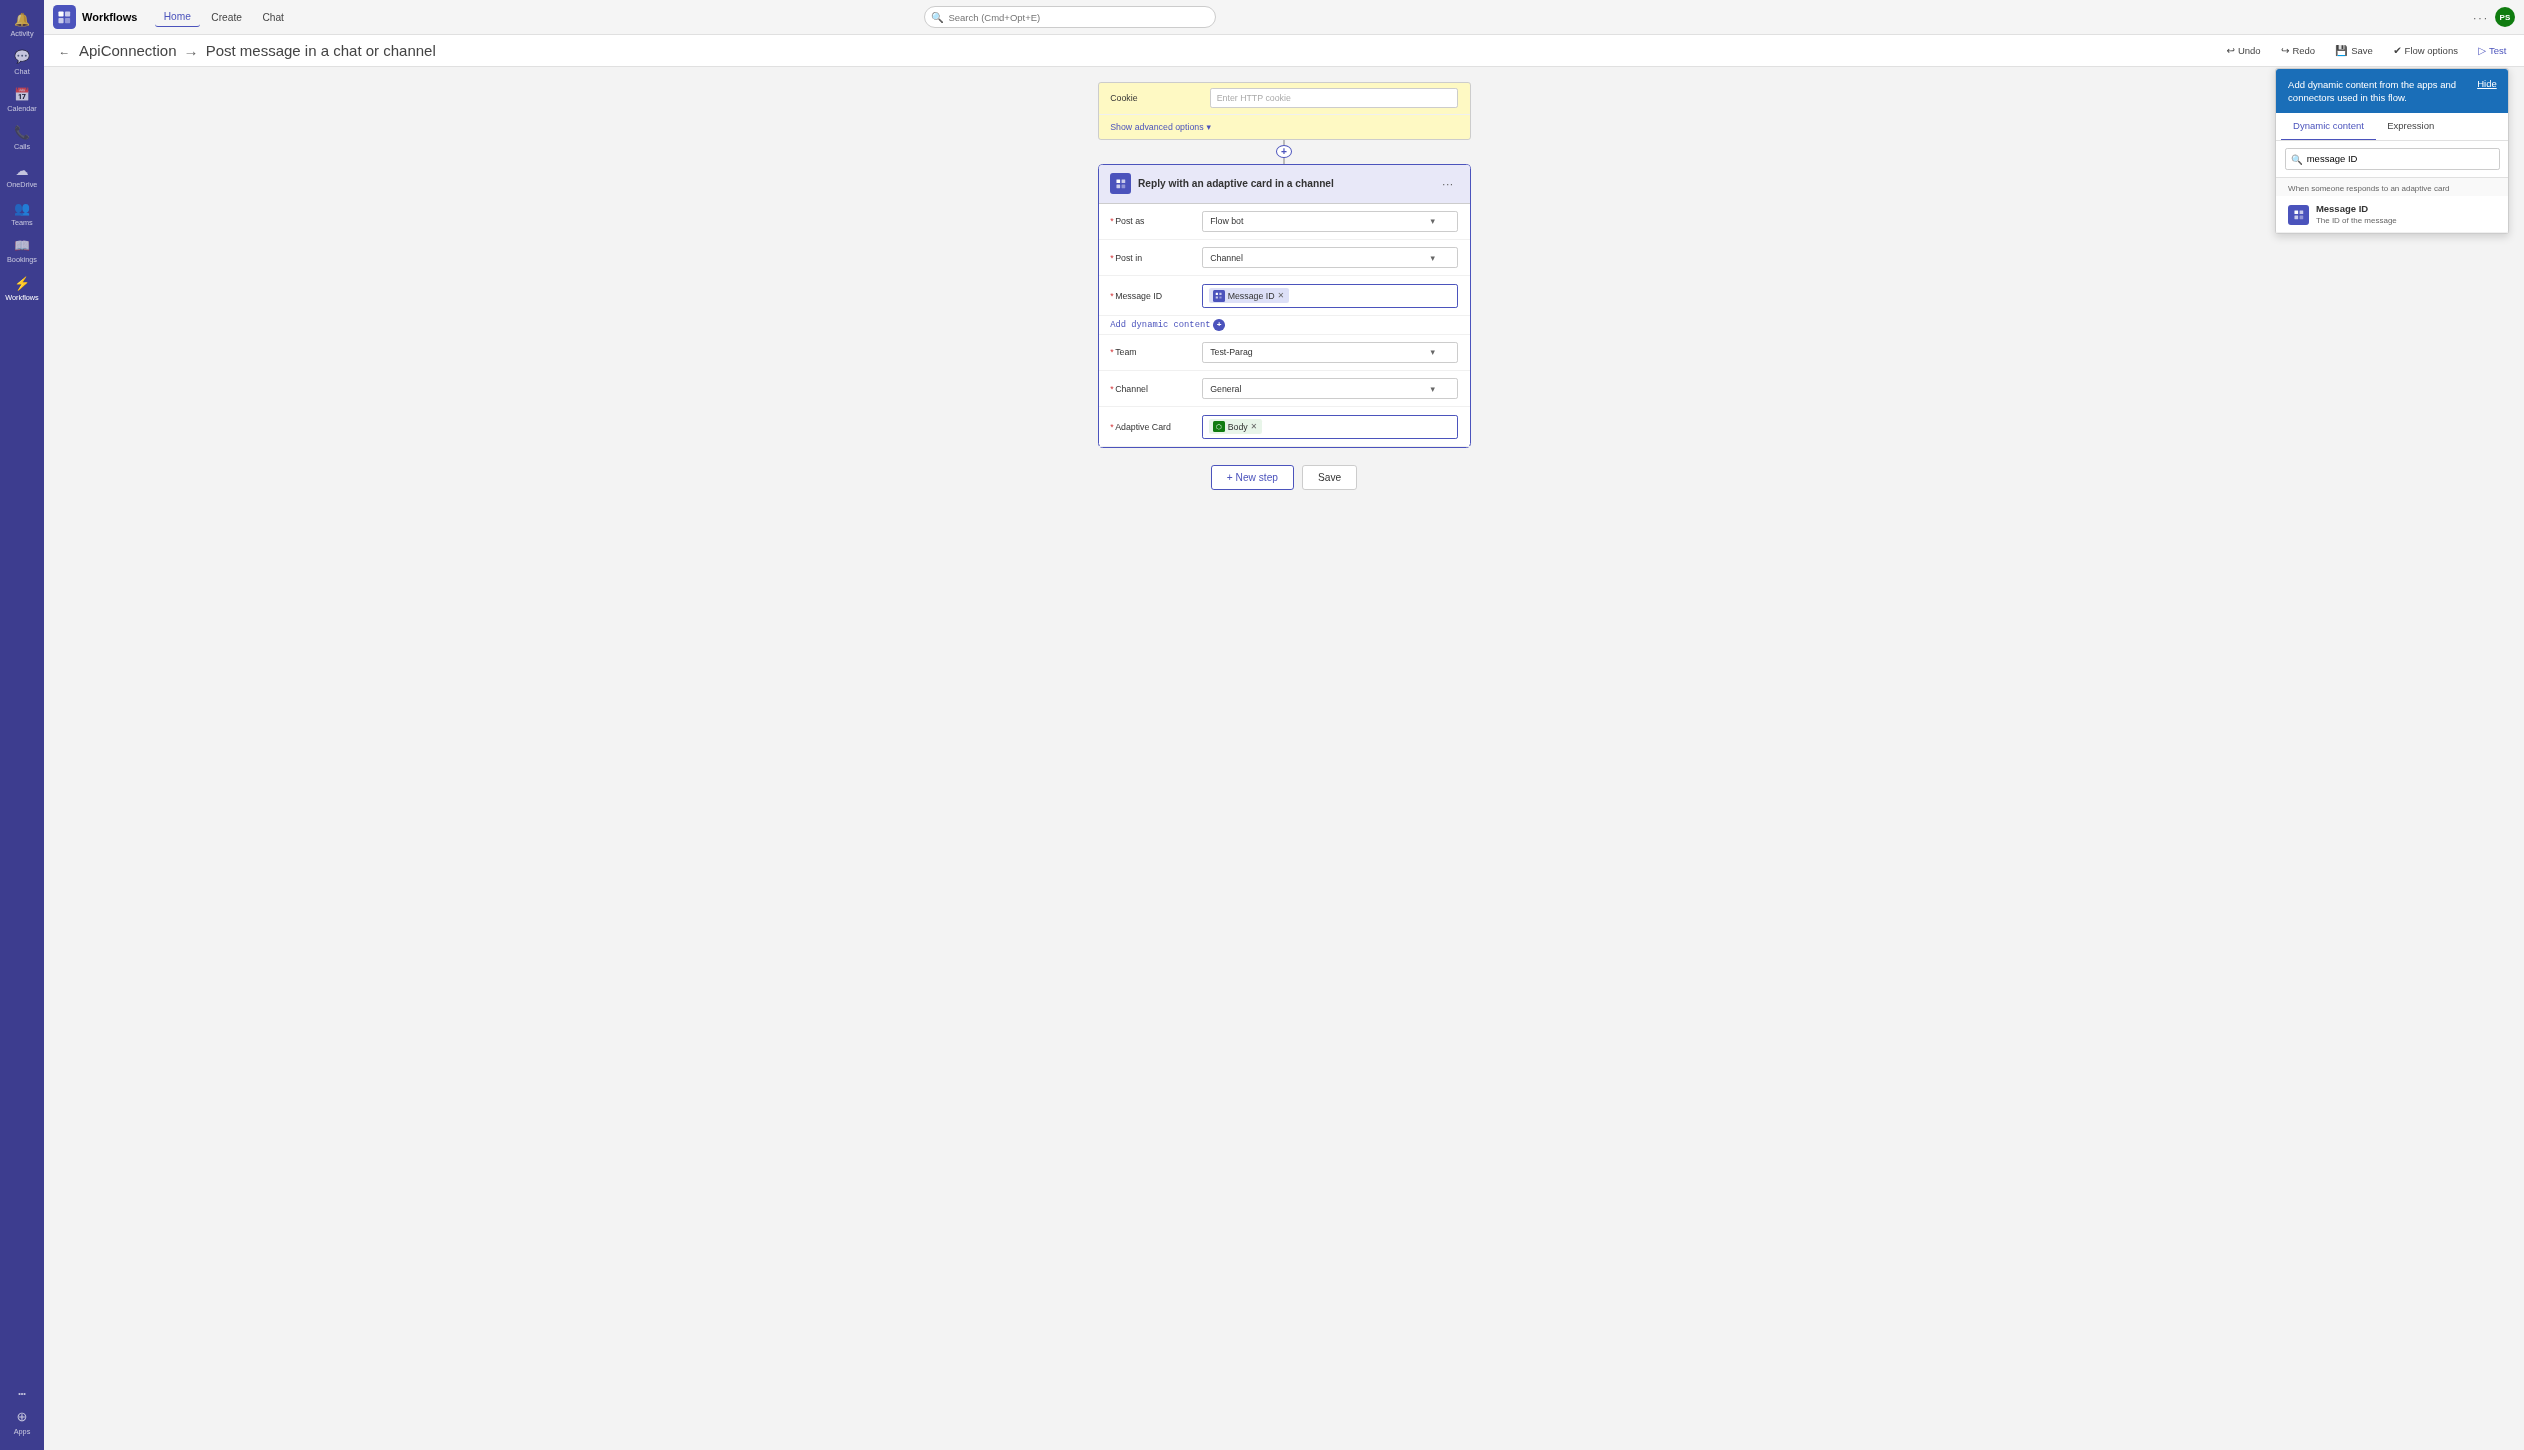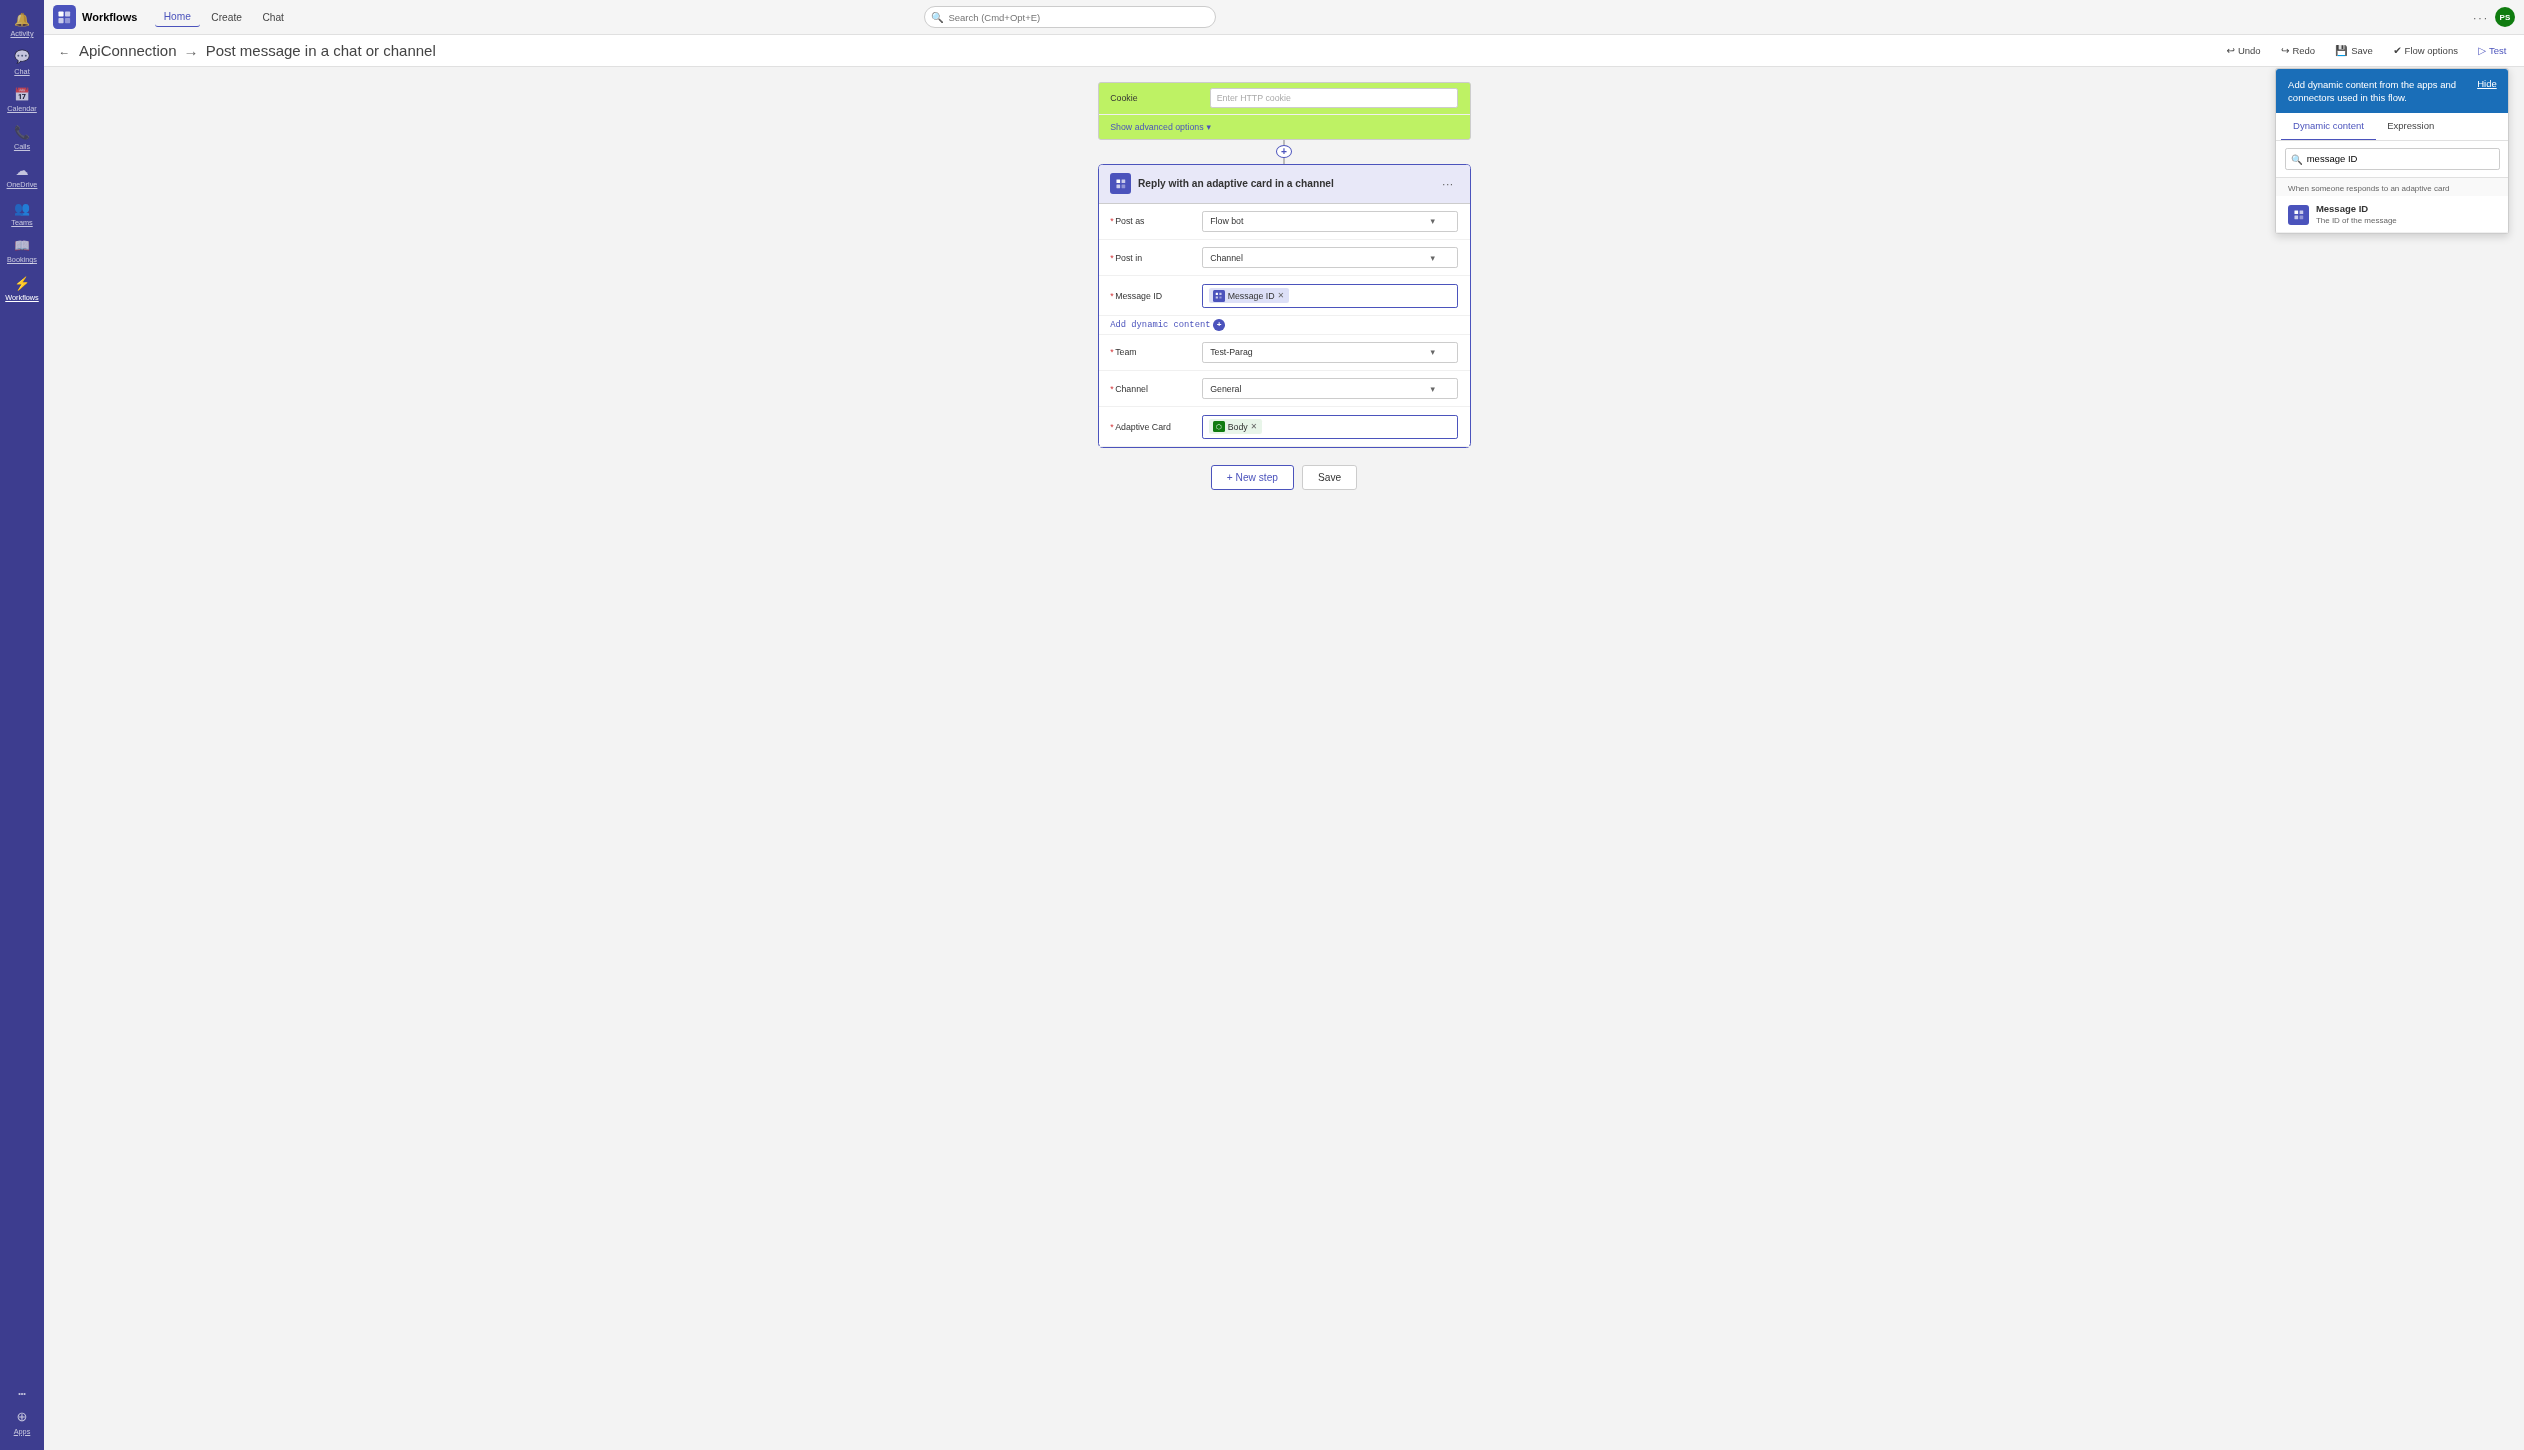--- a/index.html
+++ b/index.html
@@ -25,21 +25,21 @@
       padding: 5.8px 2.9px;
       color: rgba(255,255,255,0.7);
       cursor: pointer;
       gap: 1.5px;
       font-size: 7.3px;
       text-align: center;
     }
     .sidebar-item.active { color: white; }
     .sidebar-item.active .sidebar-icon { color: white; }
     .sidebar-icon { font-size: 13px; margin-bottom: 0.7px; }
-    .sidebar-item-label { font-size: 7.3px; text-decoration: underline; }
+    .sidebar-item-label { font-size: 7.3px; }
     .sidebar-dots { margin-top: auto; }
     .sidebar-plus { margin-bottom: 2.9px; }
 
     
     .main-area {
       flex: 1;
       display: flex;
       flex-direction: column;
       overflow: hidden;
     }
@@ -186,21 +186,21 @@
       display: flex;
       flex-direction: column;
       align-items: center;
       width: 100%;
       max-width: 658px;
       gap: 0;
     }
 
     
     .cookie-card {
-      background: #bef264;
+      background: #fef9c3;
       border: 0.7px solid #ccc;
       border-radius: 2.9px;
       width: 373px;
       padding: 0;
       margin-bottom: 0;
     }
     .card-field-row {
       display: flex;
       align-items: center;
       padding: 5.8px 11.7px;

